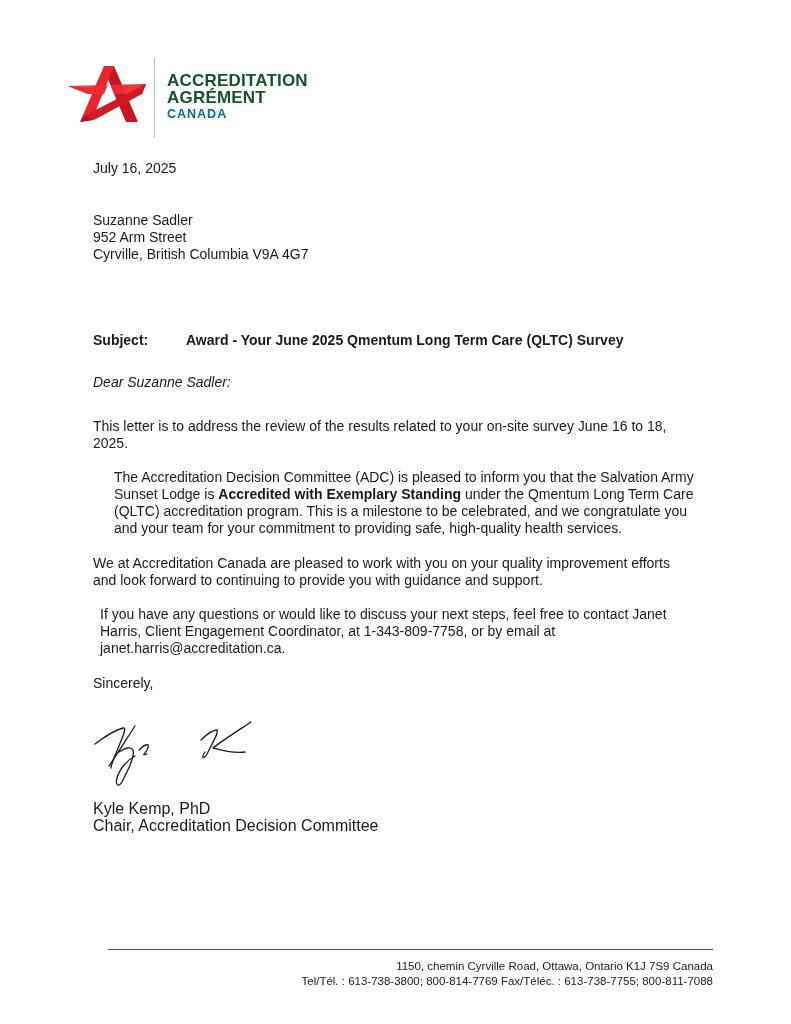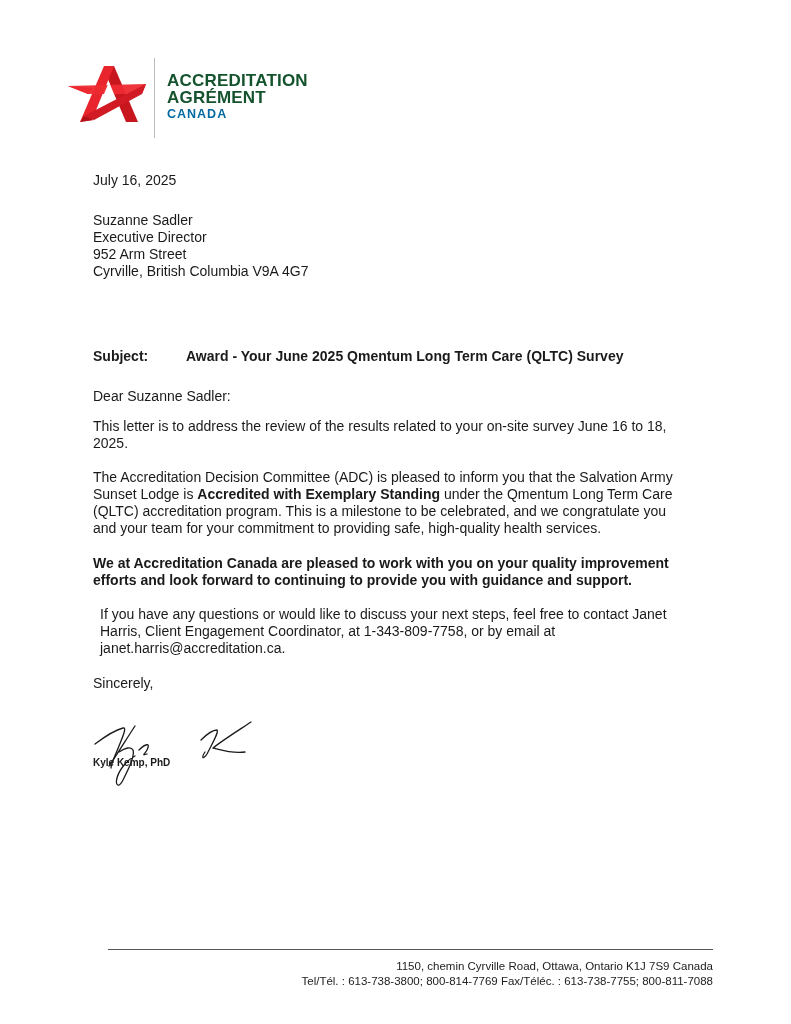--- a/index.html
+++ b/index.html
@@ -6,32 +6,32 @@
     body { width: 791px; height: 1024px; position: relative; overflow: hidden;
       font-family: "Liberation Sans", sans-serif; color: #1a1a1a; }
     .logo { position: absolute; left: 66px; top: 58px; width: 260px; height: 82px; }
     .logo-star { position: absolute; left: 2px; top: 6px; width: 78px; height: 60px; }
     .logo-divider { position: absolute; left: 88px; top: 0; width: 1px; height: 80px; background: #bdbdbd; }
     .logo-text { position: absolute; left: 101px; top: 14px; font-weight: bold; line-height: 17px; }
     .logo-line1, .logo-line2 { font-size: 17px; color: #14532d; letter-spacing: 0.2px; display: block; }
     .logo-line3 { font-size: 12.5px; color: #0369a1; letter-spacing: 1px; display: block; line-height: 17px; }
     .letter { position: absolute; left: 93px; top: 160px; width: 600px; font-size: 14px; line-height: 17px; }
     .p { margin: 0; }
-    .date { position: absolute; top: 12px; }
+    .date { position: absolute; top: 0; }
     .address { position: absolute; top: 52px; }
     .subject { position: absolute; top: 172px; font-weight: bold; width: 600px; }
-    .subject-label { display: inline-block; width: 93px; margin-top: 16px; }
-    .salutation { position: absolute; top: 228px; }
+    .subject-label { display: inline-block; width: 93px; }
+    .salutation { position: absolute; top: 214px; font-style: italic; }
     .para1 { position: absolute; top: 258px; width: 600px; }
-    .para2 { position: absolute; top: 309px; width: 600px; }
-    .para3 { position: absolute; top: 395px; width: 600px; font-weight: bold; }
+    .para2 { position: absolute; top: 309px; width: 600px; margin-left: 21px; }
+    .para3 { position: absolute; top: 395px; width: 600px; }
     .para4 { position: absolute; top: 446px; width: 600px; margin-left: 7px; }
     .closing { position: absolute; top: 515px; }
     .signature { position: absolute; left: 93px; top: 716px; width: 170px; height: 75px; }
-    .signer { position: absolute; left: 93px; top: 754px; font-size: 10px; line-height: 17px; font-weight: bold; }
+    .signer { position: absolute; left: 93px; top: 800px; font-size: 16px; line-height: 17px; }
     .footer-rule { position: absolute; left: 108px; top: 949px; width: 605px; height: 1px; background: #555; }
     .footer { position: absolute; left: 108px; top: 959px; width: 605px; text-align: right; font-size: 11.5px; line-height: 14.5px; color: #222; }
     .footer-web { color: #e21d2b; display: block; }
     .footer-line { display: block; }
   </style>
 </head>
 <body>
 
 <div class="logo">
   <svg class="logo-star" viewBox="0 0 78 60">
@@ -49,21 +49,20 @@
     <span class="logo-line2">AGRÉMENT</span>
     <span class="logo-line3">CANADA</span>
   </div>
 </div>
 
 <div class="letter">
   <div class="date">July 16, 2025</div>
 
   <div class="address">
     <div>Suzanne Sadler</div>
-    <div>Executive Director</div>
     <div>952 Arm Street</div>
     <div>Cyrville, British Columbia V9A 4G7</div>
   </div>
 
   <div class="subject">
     <span class="subject-label">Subject:</span><span>Award - Your June 2025 Qmentum Long Term Care (QLTC) Survey</span>
   </div>
 
   <div class="salutation">Dear Suzanne Sadler:</div>
 
@@ -82,19 +81,20 @@
   <path d="M2,28 C10,22 22,14 30,12 C34,11 30,20 26,30 C22,40 18,48 18,52"></path>
   <path d="M16,50 C22,42 34,22 42,10"></path>
   <path d="M26,36 C32,32 38,30 40,34 C42,40 36,52 30,64 C26,72 22,70 24,62 C26,54 34,44 42,40"></path>
   <path d="M46,34 C52,28 58,26 54,34 C52,38 48,40 54,38"></path>
   <path d="M108,24 C114,18 120,14 124,14 C126,16 120,26 114,38 C110,44 108,42 112,36"></path>
   <path d="M158,6 C146,14 130,24 120,32 C128,34 140,38 152,36"></path>
 </svg>
 
 <div class="signer">
   <div>Kyle Kemp, PhD</div>
+  <div>Chair, Accreditation Decision Committee</div>
 </div>
 
 <div class="footer-rule"></div>
 <div class="footer">
   <span class="footer-line">1150, chemin Cyrville Road, Ottawa, Ontario K1J 7S9 Canada</span>
   <span class="footer-line">Tel/Tél. : 613-738-3800; 800-814-7769 Fax/Téléc. : 613-738-7755; 800-811-7088</span>
 </div>
 
 </body></html>

